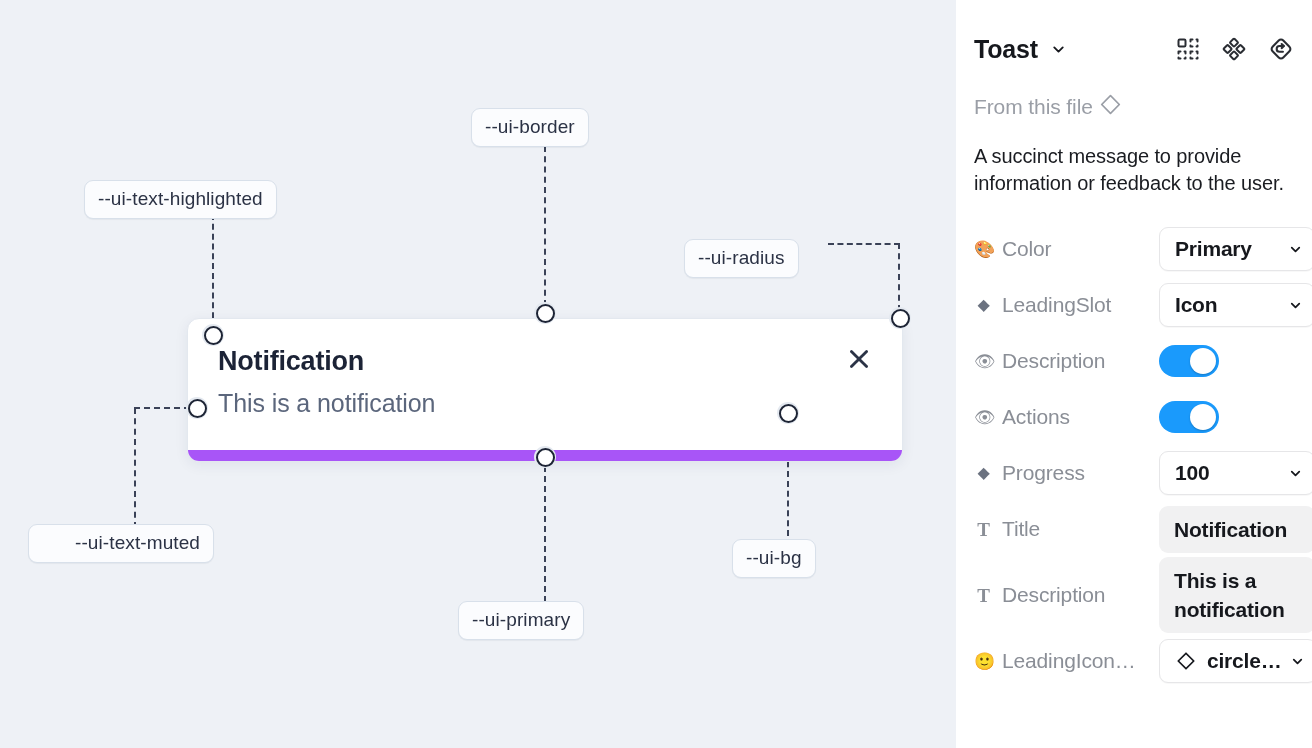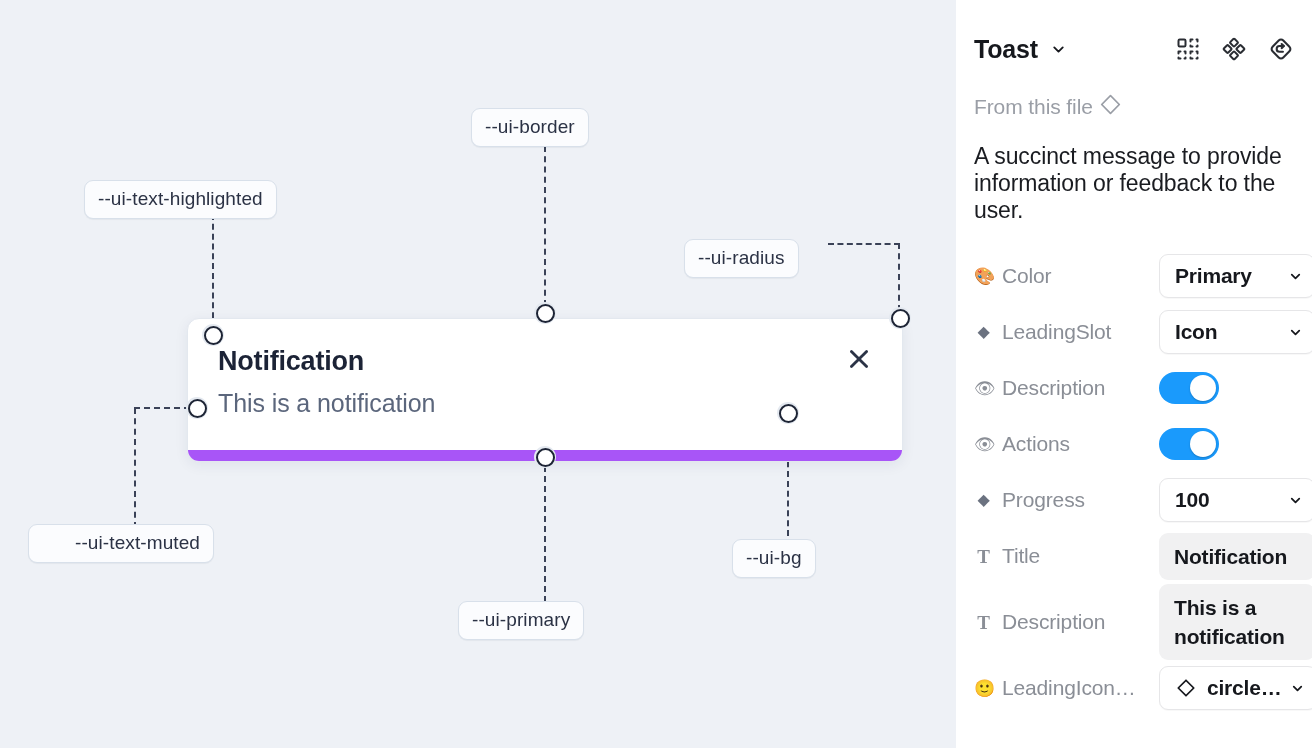--- a/index.html
+++ b/index.html
@@ -109,21 +109,21 @@
   }
   #panel-title-caret { margin-left: 12px; display: flex; align-items: center; cursor: pointer; }
   #panel-head-tools { margin-left: auto; display: flex; align-items: center; gap: 22px; }
   .tool-icon { cursor: pointer; display: flex; align-items: center; justify-content: center; }
 
   #from-file-row { display: flex; align-items: center; gap: 5px; margin-top: 18px; }
   #from-file-label { font-size: 21px; color: #9a9ea6; letter-spacing: -.1px; }
 
   #panel-desc {
     margin-top: 22px;
-    font-size: 23px; line-height: 27px; color: #1a1c21;
+    font-size: 20px; line-height: 27px; color: #1a1c21;
     letter-spacing: -.1px;
   }
 
   #props { margin-top: 24px; }
   .prop-row {
     display: flex; align-items: center;
     min-height: 56px;
   }
   .prop-label {
     display: flex; align-items: center; gap: 9px;

